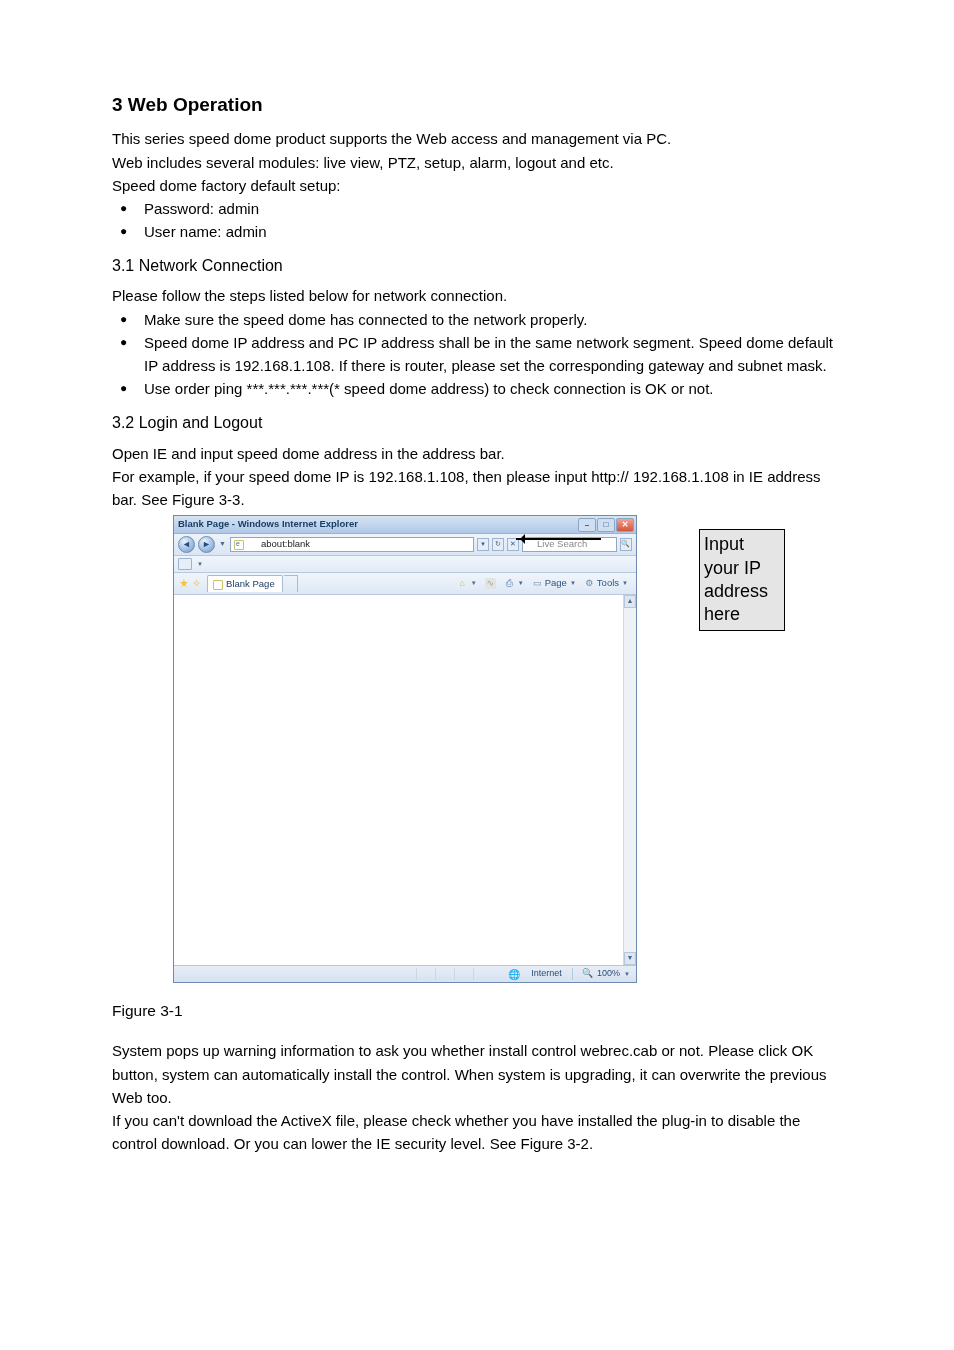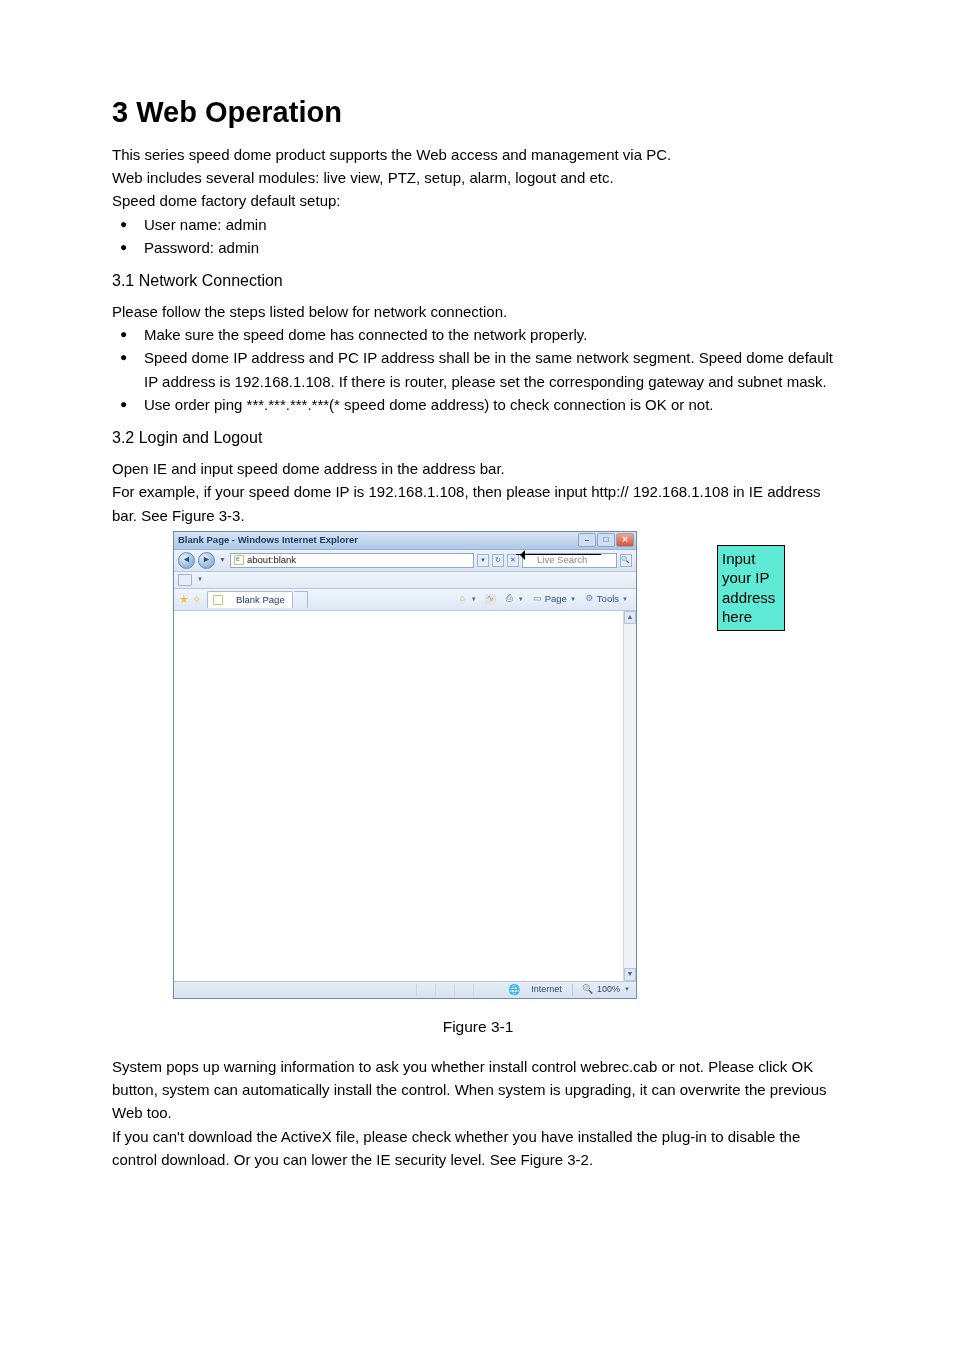--- a/index.html
+++ b/index.html
@@ -7,21 +7,21 @@
       width: 954px;
       height: 1350px;
       background: #fff;
       font-family: Arial, Helvetica, sans-serif;
       color: #000;
       padding: 90px 110px 0 112px;
       font-size: 15px;
       line-height: 1.55;
     }
     .h1 {
-      font-size: 29px;
+      font-size: 19px;
       font-weight: bold;
       margin-bottom: 8px;
     }
     .h2 {
       font-size: 16px;
       font-weight: normal;
       margin-top: 10px;
       margin-bottom: 6px;
     }
     .p { margin-bottom: 0; }
@@ -97,21 +97,21 @@
     .nav-drop {
       width: 9px; color:#4b6b93; font-size:7px; text-align:center;
     }
     .addr-box {
       flex: 1;
       height: 15px;
       background: #fff;
       border: 1px solid #8fa8c7;
       display: flex; align-items: center;
       padding: 0 3px;
-      gap: 3px;
+      gap: 17px;
     }
     .addr-icon {
       width: 10px; height: 10px; border: 1px solid #c9c166;
       background: #fff; border-radius: 1px;
       position:relative;
     }
     .addr-icon::after { content:"e"; font-size:7px; color:#3d6fb3; position:absolute; left:1px; top:-2px; }
     .search-box {
       width: 95px; height: 15px; background:#fff;
       border:1px solid #8fa8c7; display:flex;align-items:center;padding:0 14px;
@@ -127,21 +127,21 @@
     .file-icon { width:14px;height:12px;background:#e8eef7;border:1px solid #9db4d0;border-radius:1px;}
     .ie-commandbar {
       height: 22px;
       background: linear-gradient(#f0f5fb,#dde8f5);
       display:flex;align-items:center;
       border-bottom: 1px solid #b7c8dd;
     }
     .fav-area { display:flex;align-items:center;gap:3px;padding-left:5px; }
     .star { color:#f6c244; font-size:11px; }
     .star2 { color:#f6c244; font-size:11px; }
-    .tab { height:17px; margin-left:6px; background:#fff; border:1px solid #a9bbd3; border-bottom:none; border-radius:2px 2px 0 0; padding:1px 7px 0 5px; display:flex;align-items:center;gap:13px; color:#1a3c64;}
+    .tab { height:17px; margin-left:6px; background:#fff; border:1px solid #a9bbd3; border-bottom:none; border-radius:2px 2px 0 0; padding:1px 7px 0 5px; display:flex;align-items:center;gap:3px; color:#1a3c64;}
     .tab .pg { width:10px;height:10px;border:1px solid #c9c166;background:#fff;border-radius:1px;}
     .tab-extra { width:14px;height:17px;margin-left:1px;border:1px solid #a9bbd3;border-bottom:none;border-left:none;}
     .cb-spacer { flex:1; }
     .cb-right { display:flex;align-items:center;gap:2px;padding-right:5px; color:#2f5582;}
     .cb-btn { display:flex;align-items:center;gap:2px;padding:1px 3px; }
     .ic { width:11px;height:11px;display:inline-flex;align-items:center;justify-content:center;font-size:9px; }
     .ic.home { color:#e2a73d; }
     .ic.feed { color:#a0a0a0; background:#e3e3e3;border-radius:2px; }
     .ic.print { color:#4068a3; }
     .ic.page { color:#6e8aab; }
@@ -161,57 +161,57 @@
     }
     .status-sep { width:1px;height:12px;background:#b7c8dd; }
     .status-left-blocks { display:flex;gap:1px;margin-right:8px; }
     .sblock{width:18px;height:12px;border-left:1px solid #cbd7e7;}
     .status-globe { color:#3d7dbe; font-size:10px;}
     .status-zoom { display:flex;align-items:center;gap:3px; }
     .callout {
       position: absolute;
       right: -2px;
       top: 14px;
-      width: 68px;
+      width: 86px;
       border: 1px solid #000;
       padding: 3px 4px;
       font-family: Arial, sans-serif;
-      font-size: 15px;
+      font-size: 18px;
       line-height: 1.3;
-      background: #5eead4;
+      background: #e5e5e5;
       text-align: left;
     }
     .arrow {
       position: absolute;
       left: 343px; top: 23px;
       height: 1.6px; width: 85px; background: #000;
     }
     .arrow::before {
       content:""; position:absolute; left:-1px; top:-4px;
       border: 5px solid transparent;
       border-right-color:#000;
     }
     .fig-caption {
-      text-align: center;
+      text-align: left;
       margin: 16px 0 16px 0;
       font-size: 15.5px;
     }
   </style>
 </head>
 <body>
 
 <div class="h1">3  Web Operation</div>
 
 <div class="p">This series speed dome product supports the Web access and management via PC.</div>
 <div class="p">Web includes several modules: live view, PTZ, setup, alarm, logout and etc.</div>
 <div class="p">Speed dome factory default setup:</div>
 
 <ul class="bulleted">
+  <li>Password: admin</li>
   <li>User name: admin</li>
-  <li>Password: admin</li>
 </ul>
 
 <div class="h2">3.1  Network Connection</div>
 <div class="p">Please follow the steps listed below for network connection.</div>
 <ul class="bulleted">
   <li>Make sure the speed dome has connected to the network properly.</li>
   <li>Speed dome IP address and PC IP address shall be in the same network segment. Speed dome default IP address is 192.168.1.108. If there is router, please set the corresponding gateway and subnet mask.</li>
   <li>Use order ping ***.***.***.***(* speed dome address) to check connection is OK or not.</li>
 </ul>
 

